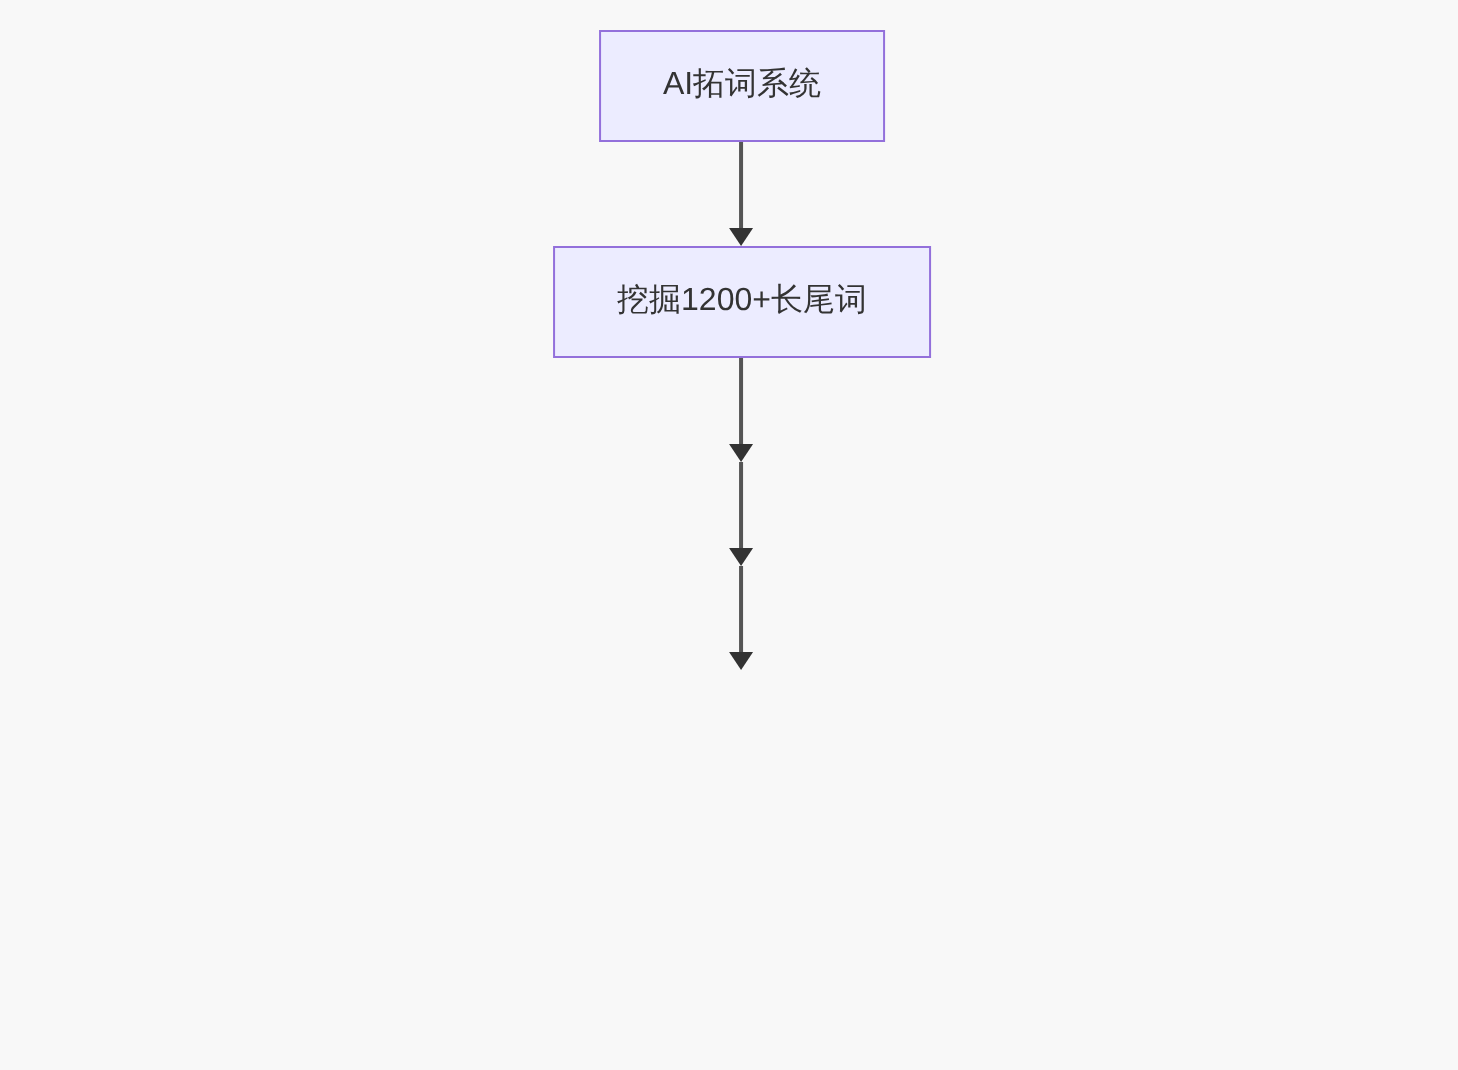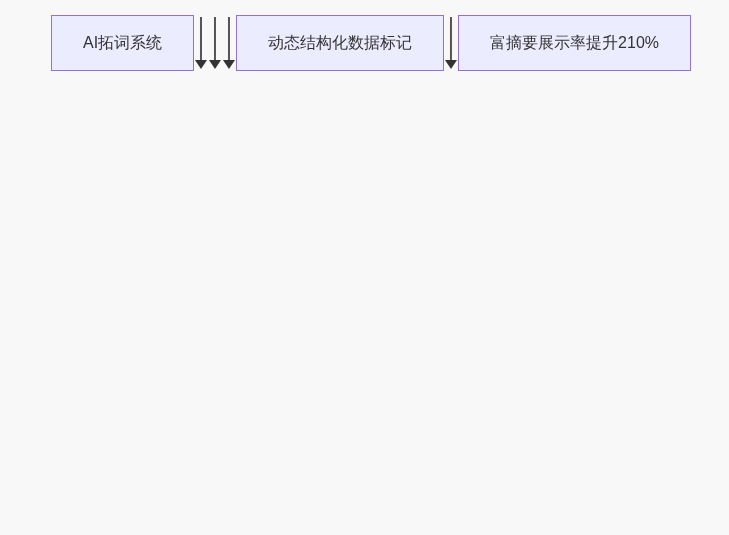--- a/index.html
+++ b/index.html
@@ -23,20 +23,21 @@
     height: 535px;
     background: var(--bg);
     overflow: hidden;
   }
   .flow {
     position: absolute;
     left: 371px;
     top: 15px;
     transform: translateX(-50%);
     display: flex;
+    flex-direction: column;
     align-items: center;
   }
   .node {
     box-sizing: border-box;
     background: var(--node-fill);
     border: 1px solid var(--node-border);
     color: var(--node-text);
     font-size: 16px;
     line-height: 22px;
     padding: 16px 31px;
@@ -69,35 +70,34 @@
 <div class="canvas">
   <div class="flow">
 
     <div class="node">AI拓词系统</div>
 
     <div class="arrow">
       <div class="arrow-line"></div>
       <div class="arrow-head"></div>
     </div>
 
+    <div class="node">挖掘1200+长尾词</div>
 
     <div class="arrow">
       <div class="arrow-line"></div>
       <div class="arrow-head"></div>
     </div>
 
 
     <div class="arrow">
       <div class="arrow-line"></div>
       <div class="arrow-head"></div>
     </div>
 
-    <div class="node">动态结构化数据标记</div>
 
     <div class="arrow">
       <div class="arrow-line"></div>
       <div class="arrow-head"></div>
     </div>
 
-    <div class="node">富摘要展示率提升210%</div>
 
   </div>
 </div>
 
 </body></html>

